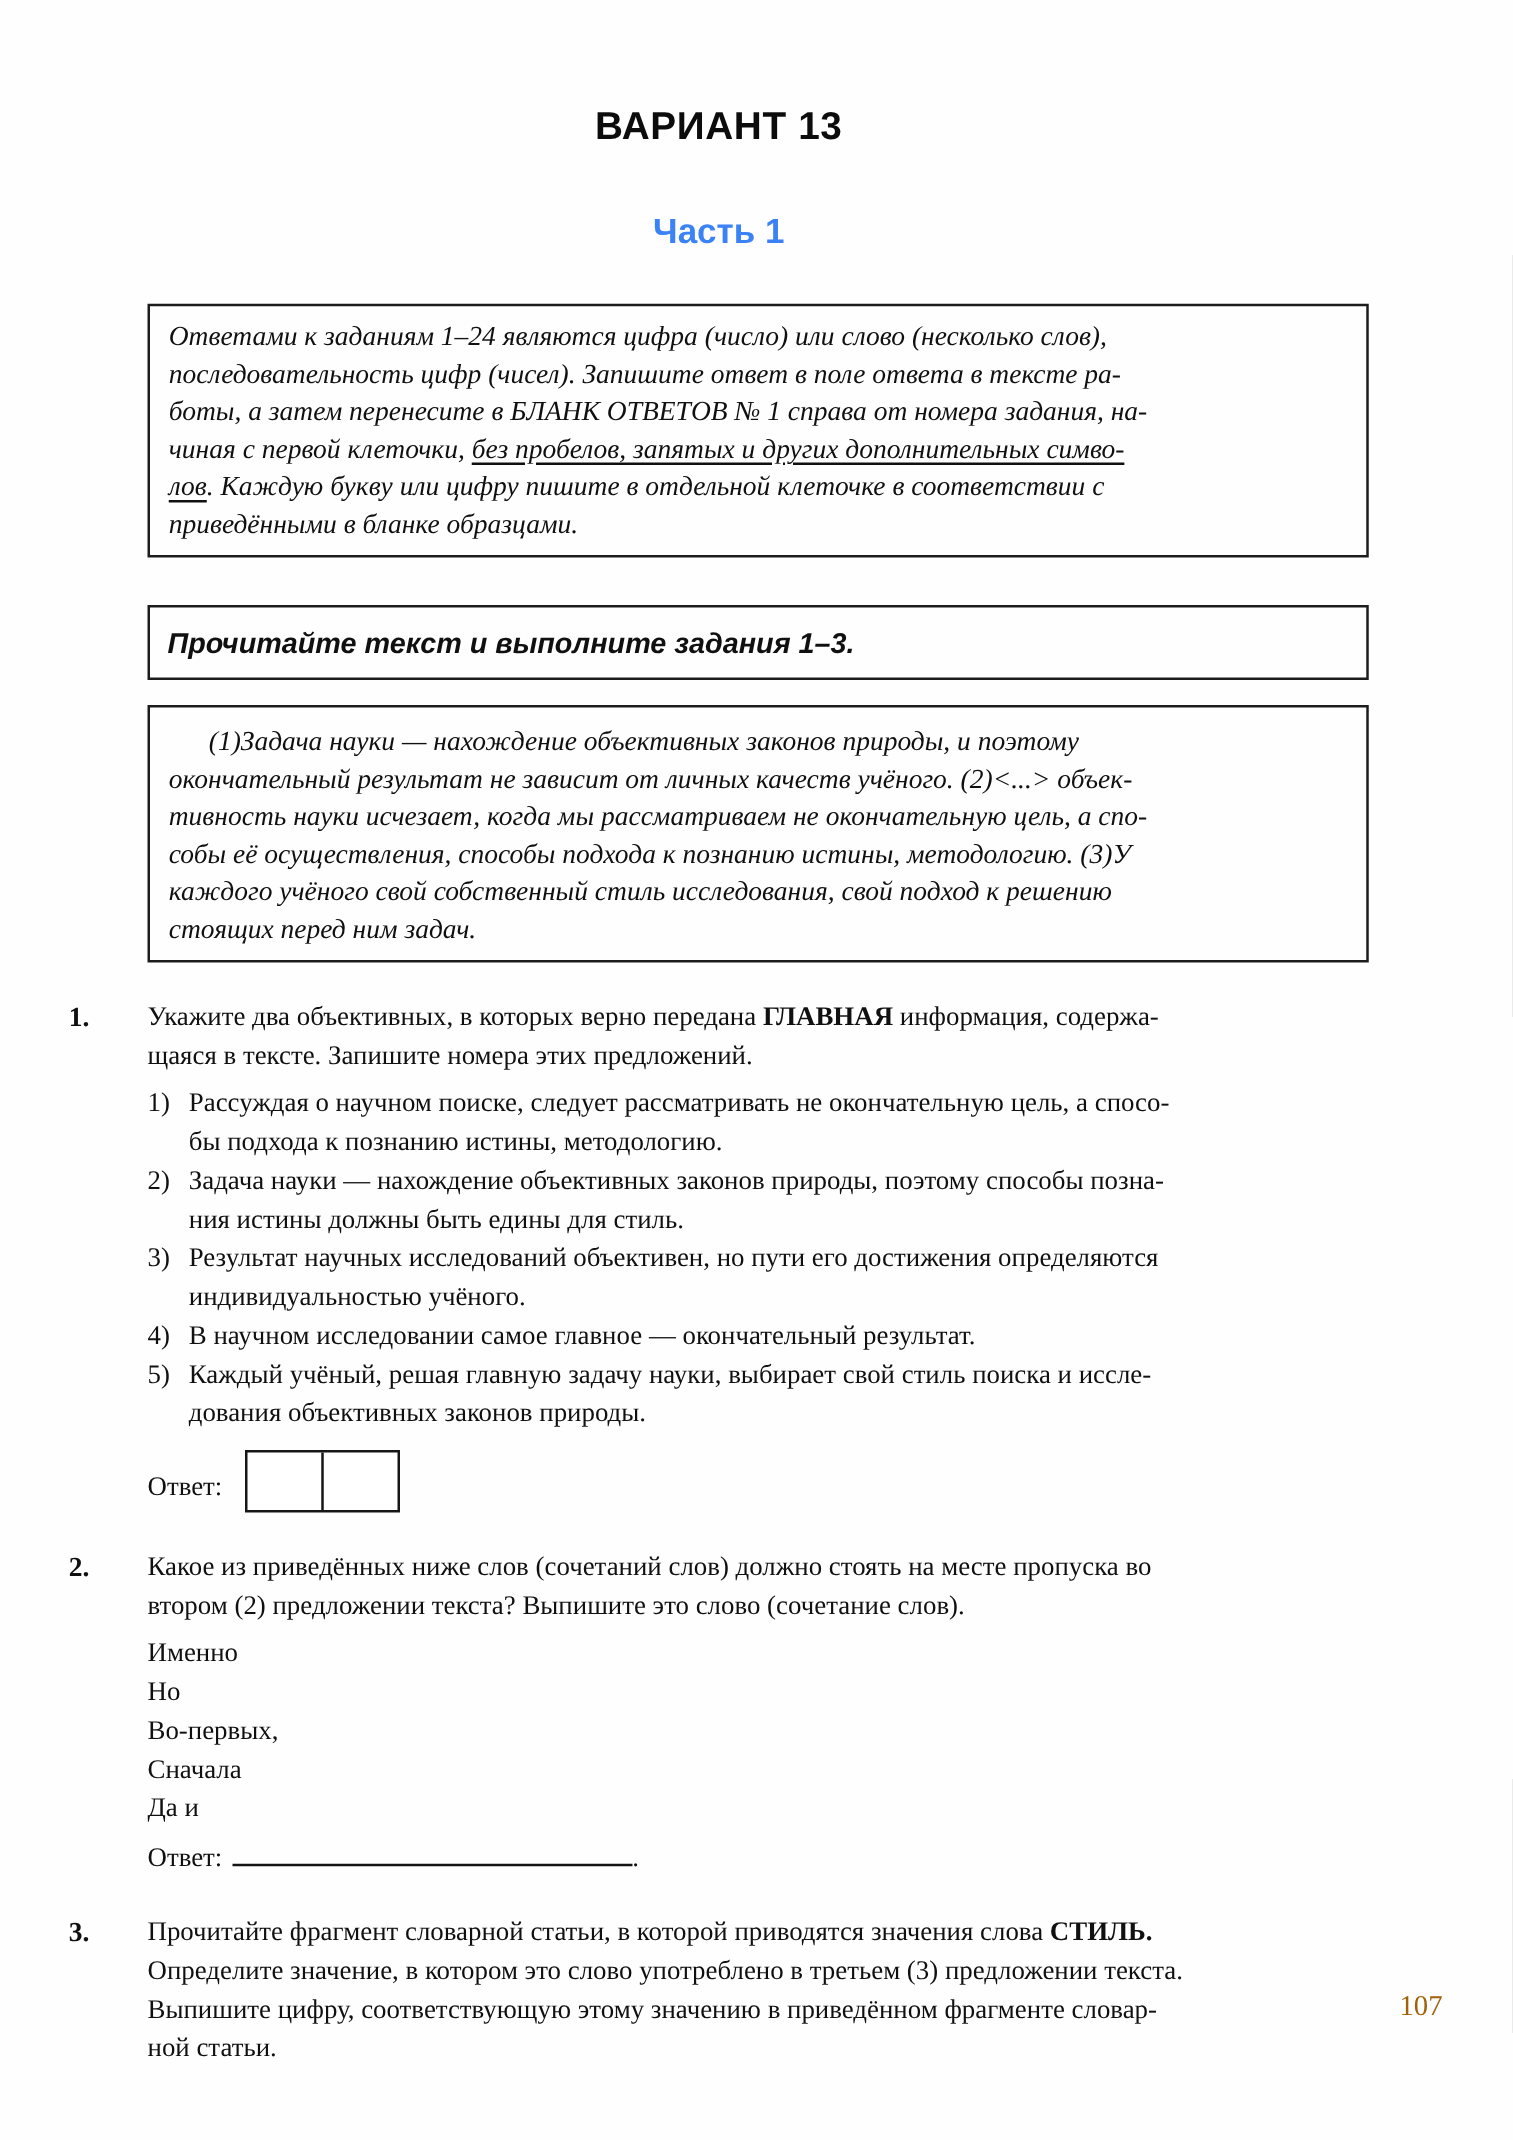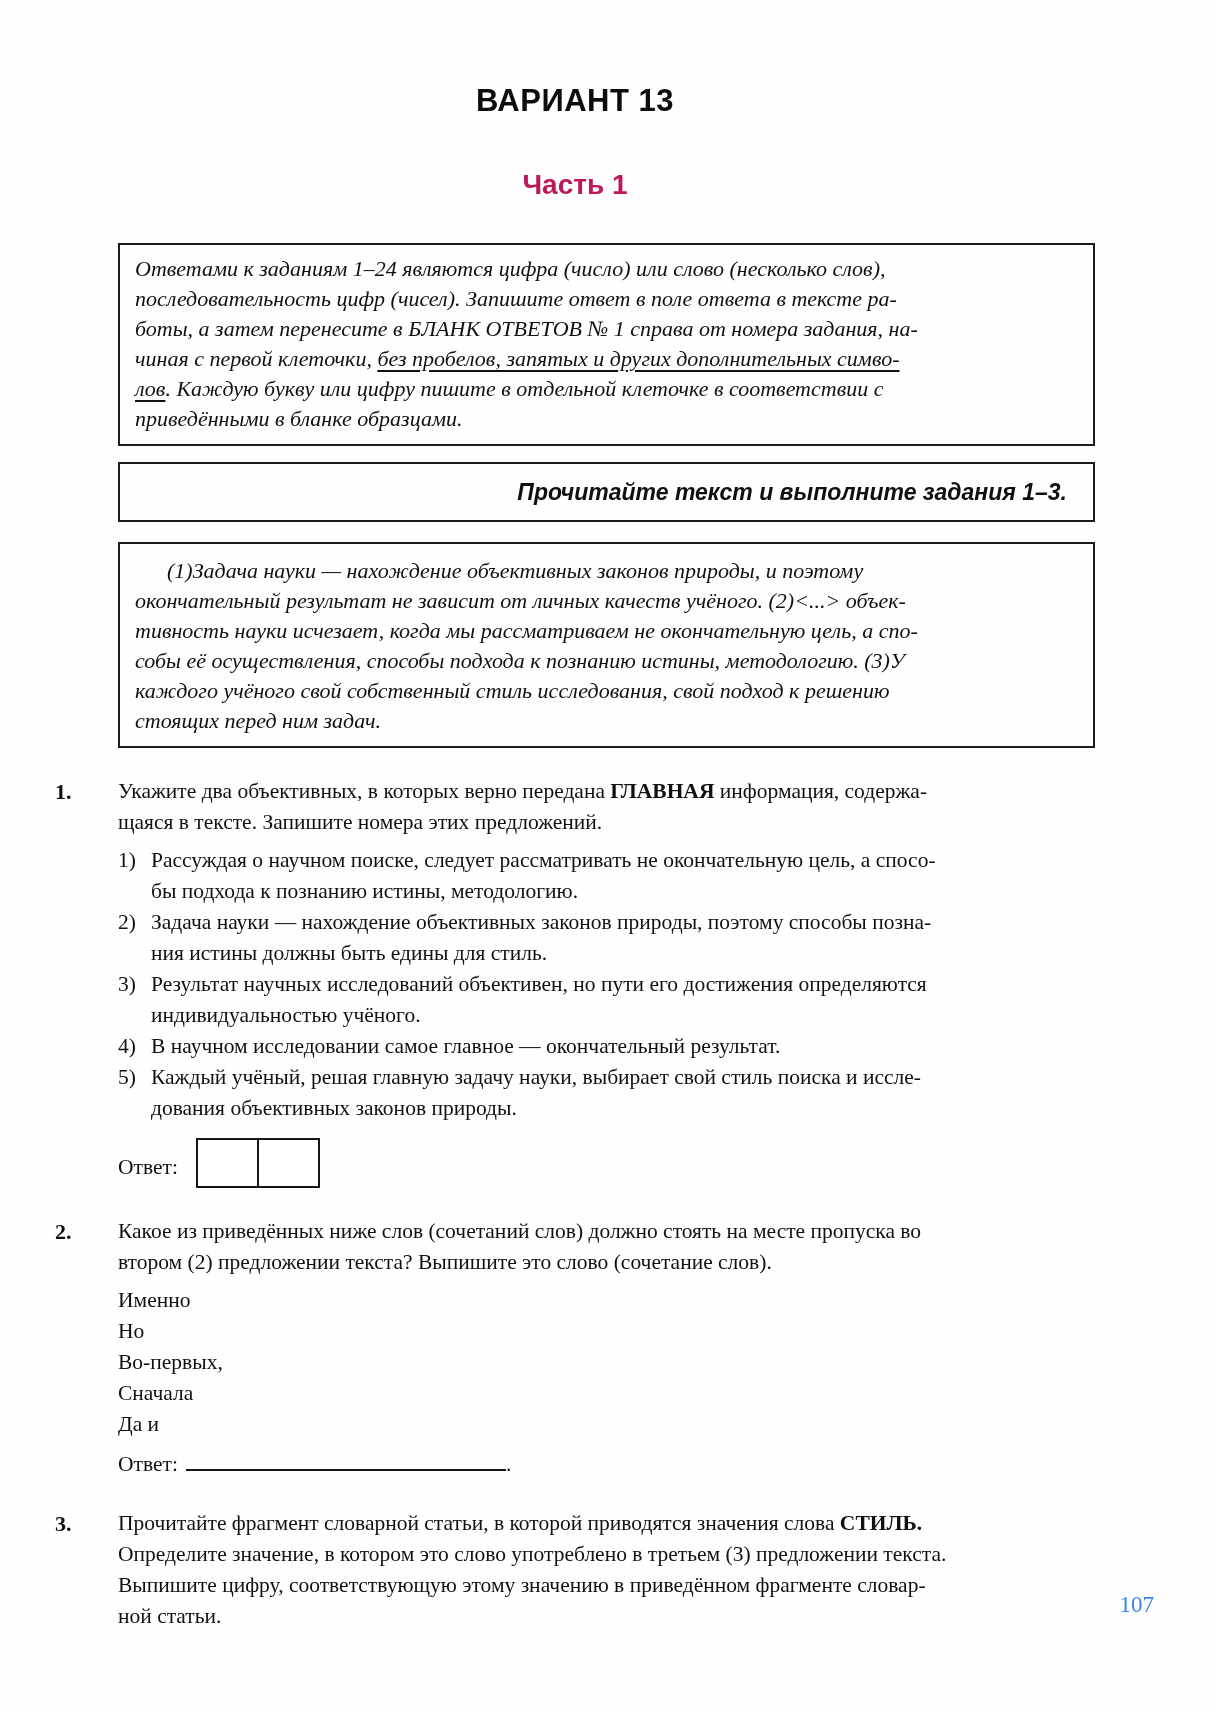--- a/index.html
+++ b/index.html
@@ -15,37 +15,37 @@
     overflow:hidden;
   }
   .variant-title {
     margin:0; text-align:center;
     font:bold 31px/1.05 "Liberation Sans", sans-serif;
     letter-spacing:0.5px; color:#0c0c0c;
   }
   .part-title {
     margin:52px 0 0; text-align:center;
     font:bold 28px/1.05 "Liberation Sans", sans-serif;
-    color:#be185d;
+    color:#3b82f6;
   }
   .box {
     margin-left:63px;
     border:2px solid #1c1c1c;
     box-sizing:border-box;
   }
   .pre { white-space:pre-line; }
   .bi-serif {
     margin:0;
     font-family:"Liberation Serif", serif;
     font-weight:normal; font-style:italic;
     font-size:22px; line-height:30px;
   }
   .instructions-box { margin-top:44px; padding:9px 16px 10px 15px; }
   .u { text-decoration:underline; text-underline-offset:4px; text-decoration-thickness:1.5px; }
-  .banner-box { margin-top:16px; padding:13px 26px; text-align:right; }
+  .banner-box { margin-top:38px; padding:13px 14px; text-align:left; }
   .banner-text {
     margin:0;
     font:italic bold 23px/30px "Liberation Sans", sans-serif;
   }
   .passage-box { margin-top:20px; padding:12px 17px 10px 15px; }
   .passage-text { text-indent:32px; }
 
   .question { display:flex; margin-top:28px; }
   .qnum {
     flex:none; width:63px;
@@ -75,21 +75,21 @@
   .word { line-height:31px; }
 
   .answer-line-row { margin-top:9px; line-height:31px; }
   .blank {
     display:inline-block; width:320px; height:3px;
     border-bottom:2px solid #141414;
     margin-left:8px;
   }
   .page-num {
     position:absolute; top:1592px; right:56px;
-    font-size:23px; color:#3b82f6;
+    font-size:23px; color:#a16207;
   }
 </style>
 </head>
 <body>
 
 <div class="page">
 
   <h1 class="variant-title">ВАРИАНТ 13</h1>
   <h2 class="part-title">Часть 1</h2>
 

